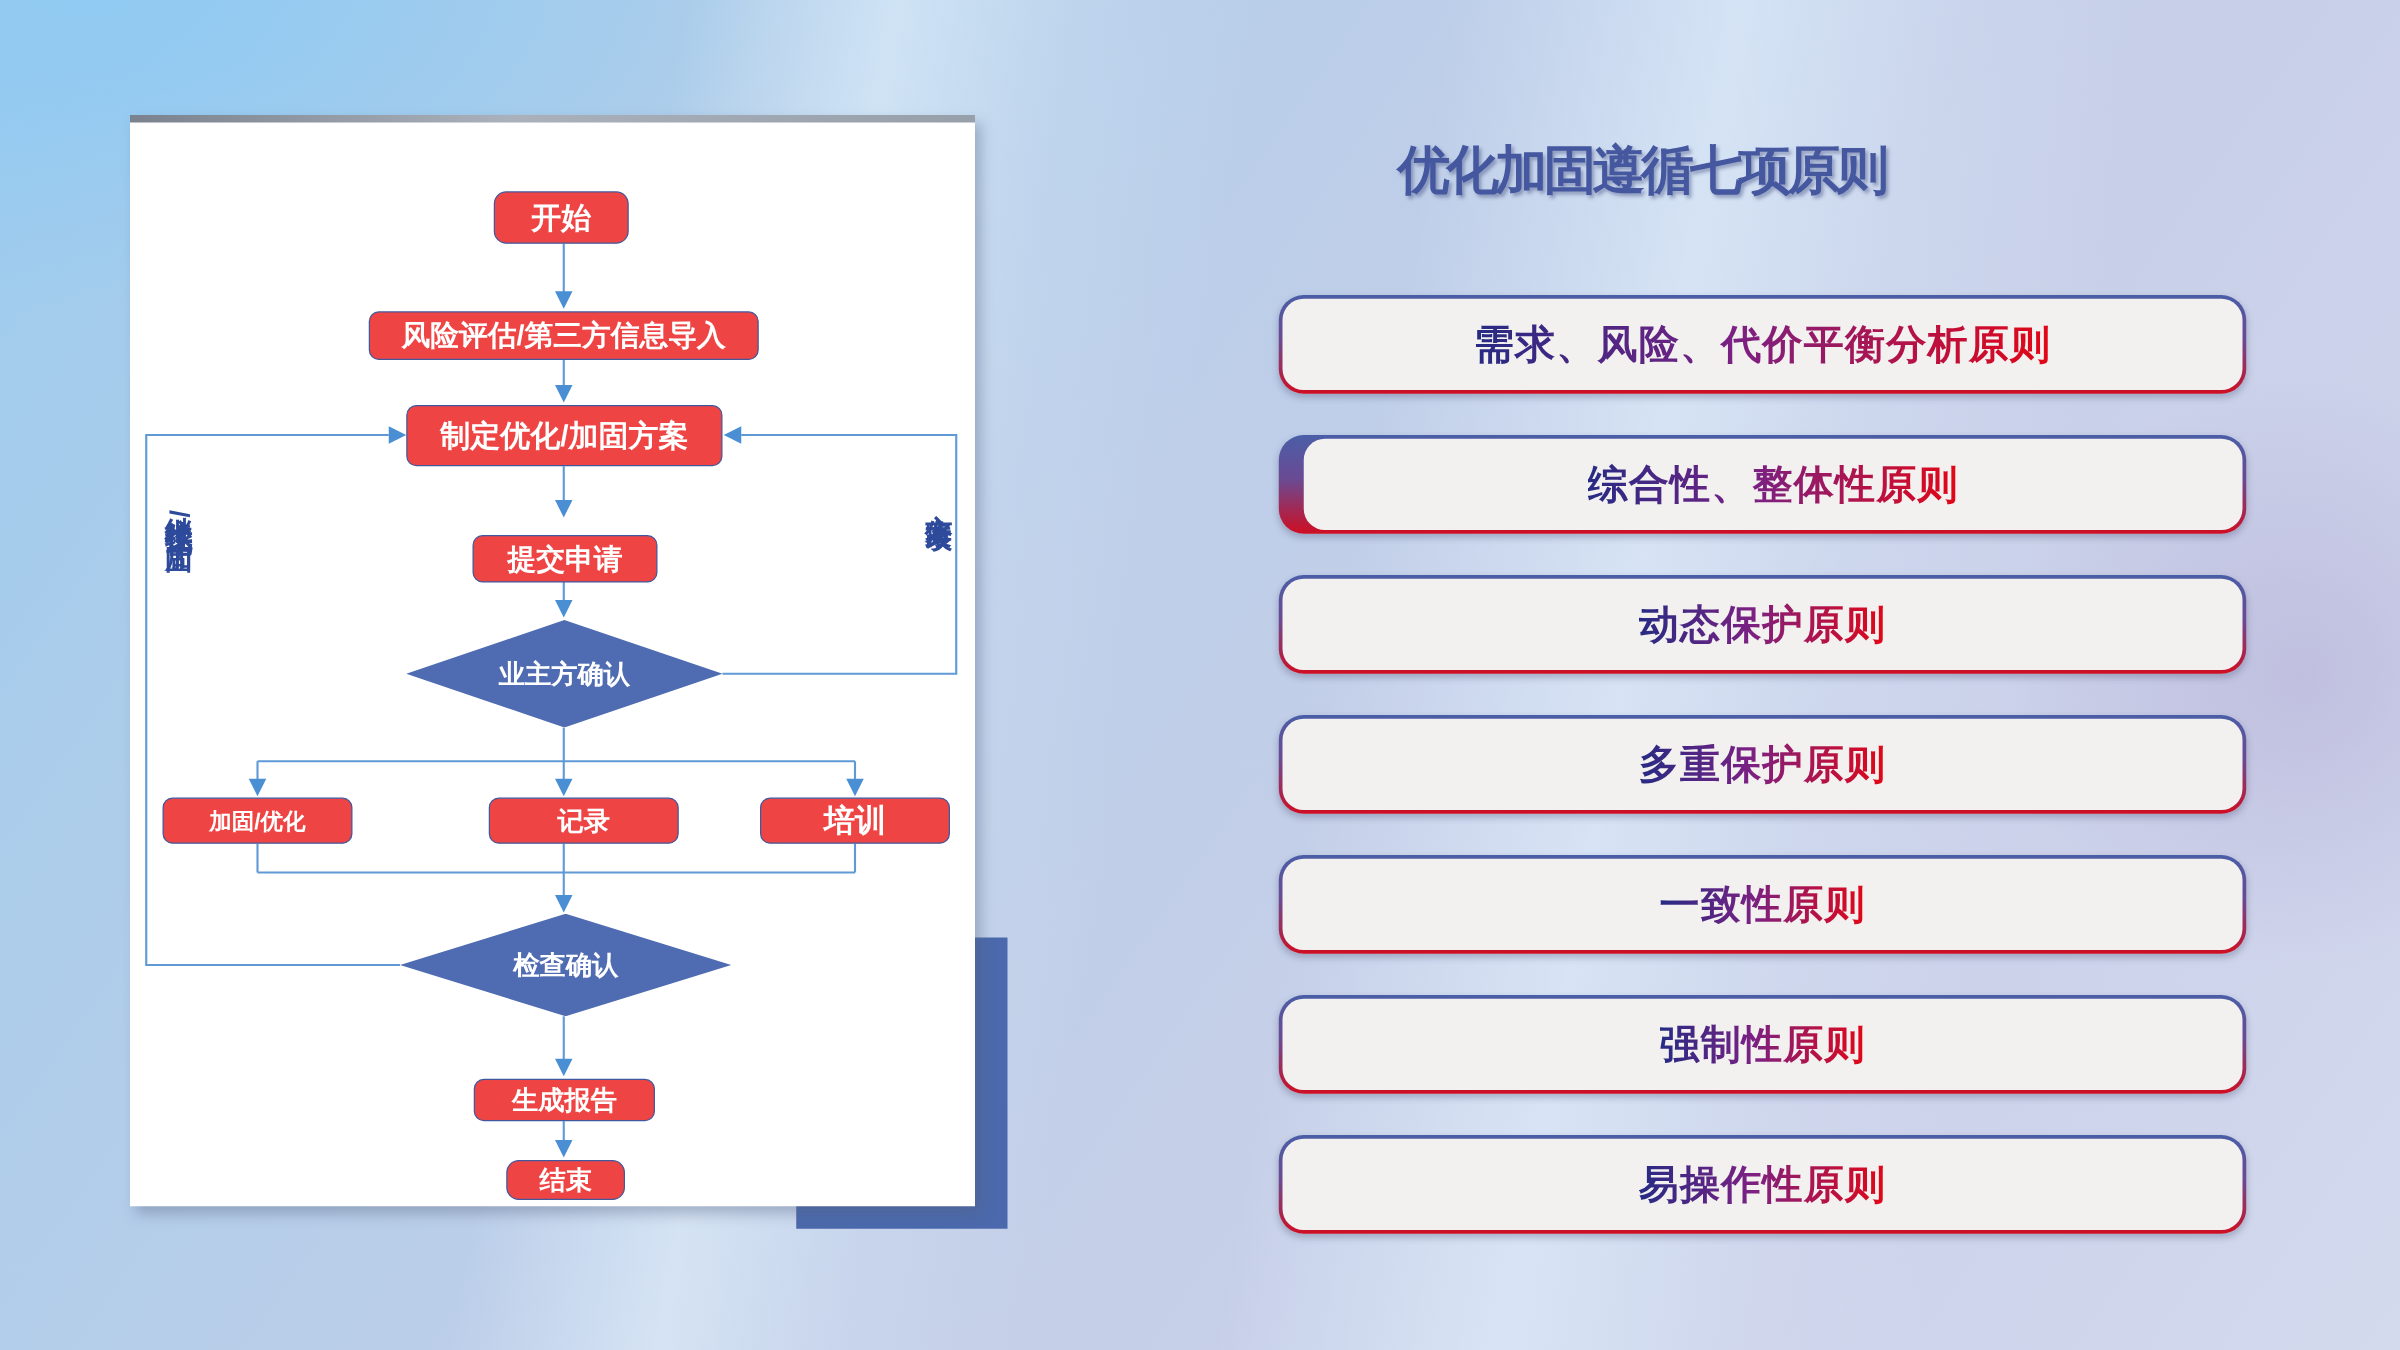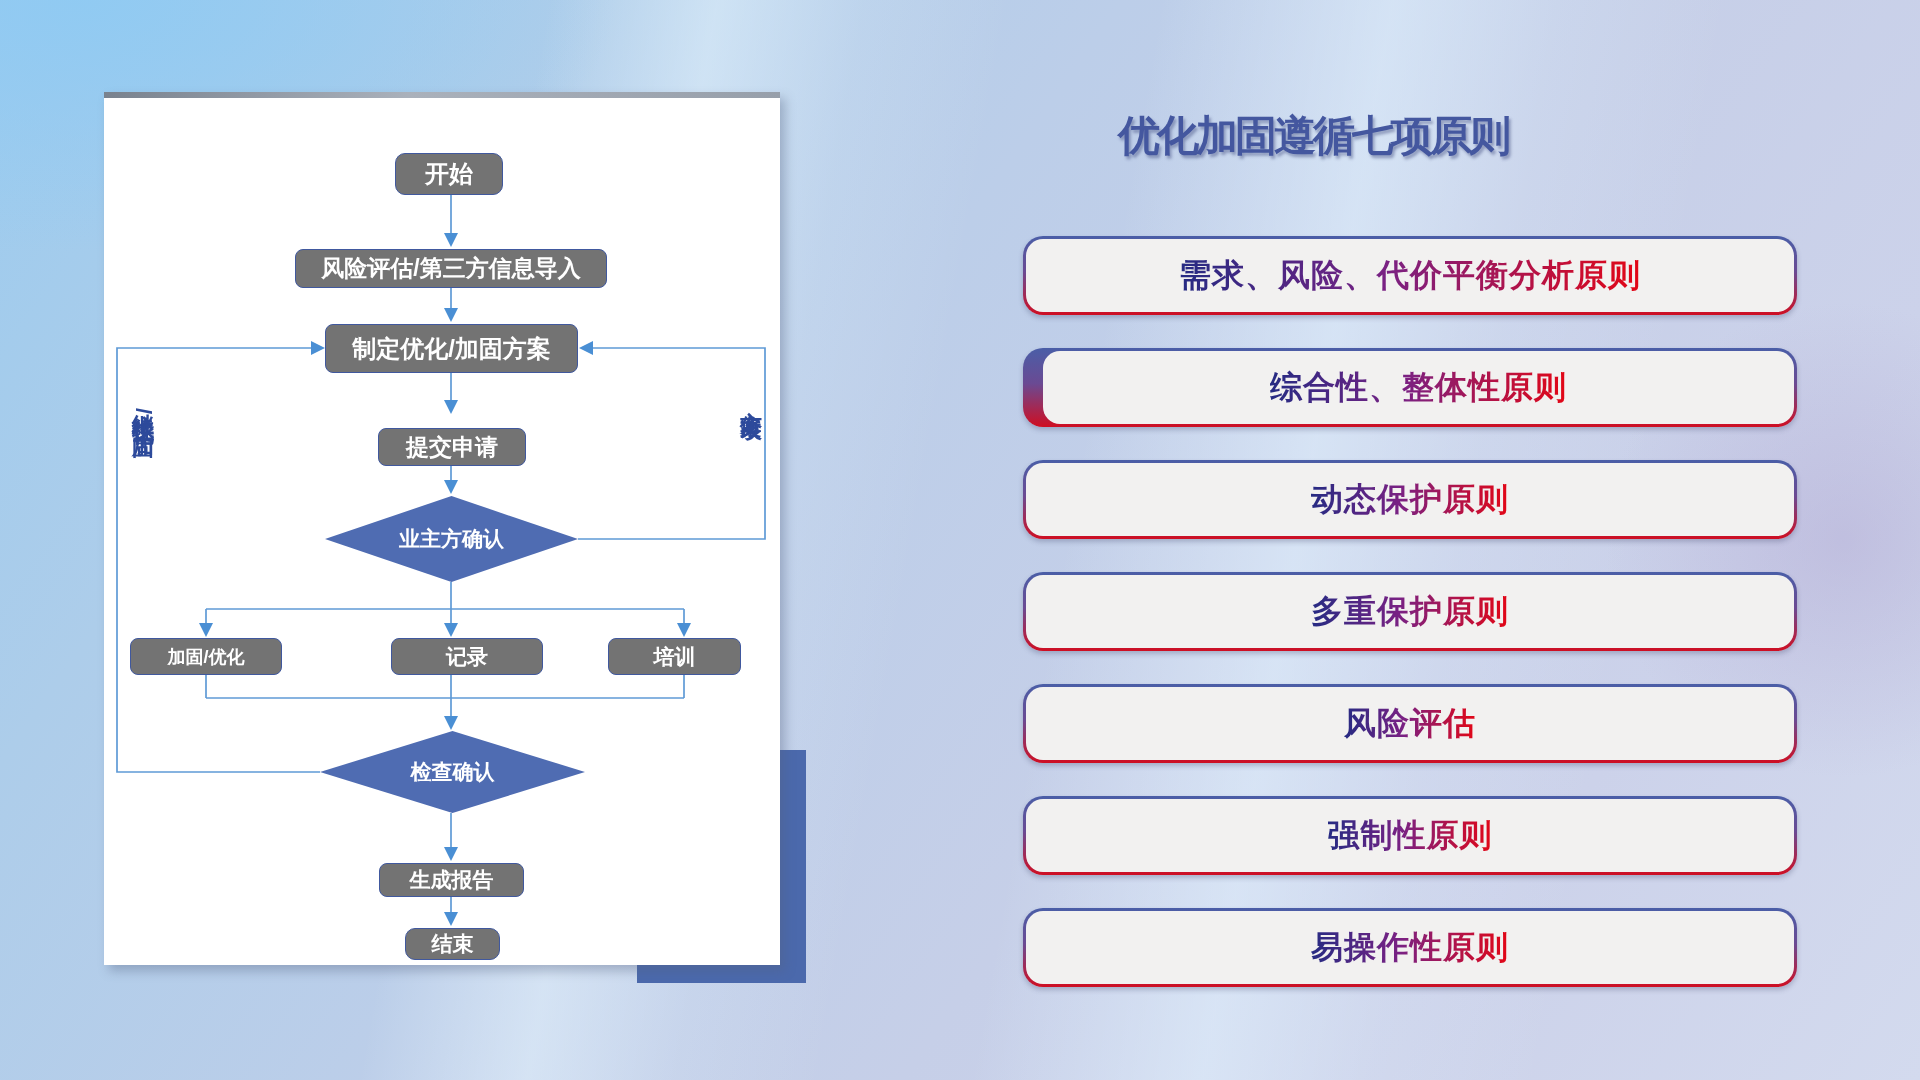--- a/index.html
+++ b/index.html
@@ -31,21 +31,21 @@
   }
   .card-top-edge {
     position:absolute; left:0; top:0; width:100%; height:6px;
     background:linear-gradient(90deg,#79828e 0%,#aab1bb 45%,#979faa 100%);
   }
 
   .connectors { position:absolute; left:0; top:0; z-index:1; }
 
   .fc-node {
     position:absolute; z-index:2; display:flex; align-items:center; justify-content:center;
-    background:#737373; border:1px solid #40589e; border-radius:8px;
+    background:#ef4444; border:1px solid #40589e; border-radius:8px;
     color:#ffffff; font-weight:bold; white-space:nowrap;
   }
   .fc-terminal { border-radius:10px; font-size:24px; }
   .fc-process  { font-size:23px; }
   .fc-diamond {
     position:absolute; z-index:2; display:flex; align-items:center; justify-content:center;
     background:#4f6cb2; border:none; border-radius:0;
     clip-path:polygon(50% 0, 100% 50%, 50% 100%, 0 50%);
     color:#ffffff; font-weight:bold; font-size:21px; white-space:nowrap;
   }
@@ -138,21 +138,21 @@
     <div class="fc-node fc-process" style="left:221px;top:232px;width:253px;height:49px;font-size:24px;">制定优化/加固方案</div>
 
     <div class="fc-node fc-process" style="left:274px;top:336px;width:148px;height:38px;">提交申请</div>
 
     <div class="fc-diamond" style="left:221px;top:404px;width:253px;height:86px;">业主方确认</div>
 
     <div class="fc-node fc-process" style="left:26px;top:546px;width:152px;height:37px;font-size:18px;">加固/优化</div>
 
     <div class="fc-node fc-process" style="left:271px;top:546px;width:152px;height:37px;font-size:21px;margin-left:16px;">记录</div>
 
-    <div class="fc-node fc-process" style="left:504px;top:546px;width:133px;height:37px;font-size:21px;">培训</div>
+    <div class="fc-node fc-process" style="left:504px;top:546px;width:152px;height:37px;font-size:25px;">培训</div>
 
     <div class="fc-diamond" style="left:216px;top:639px;width:265px;height:82px;">检查确认</div>
 
     <div class="fc-node fc-process" style="left:275px;top:771px;width:145px;height:34px;font-size:21px;">生成报告</div>
 
     <div class="fc-node fc-terminal" style="left:301px;top:836px;width:95px;height:32px;font-size:21px;">结束</div>
 
     <div class="side-label" style="left:24px;top:304px;">继续优化/加固</div>
 
     <div class="side-label" style="left:632px;top:301px;">方案修改</div>
@@ -176,21 +176,21 @@
         <span class="pill-text">多重保护原则</span>
       </div>
     </div>
     <div class="pill pill-3">
       <div class="pill-inner">
         <span class="pill-text">动态保护原则</span>
       </div>
     </div>
     <div class="pill pill-5">
       <div class="pill-inner">
-        <span class="pill-text">风险评估</span>
+        <span class="pill-text">一致性原则</span>
       </div>
     </div>
     <div class="pill pill-6">
       <div class="pill-inner">
         <span class="pill-text">强制性原则</span>
       </div>
     </div>
     <div class="pill pill-7">
       <div class="pill-inner">
         <span class="pill-text">易操作性原则</span>

